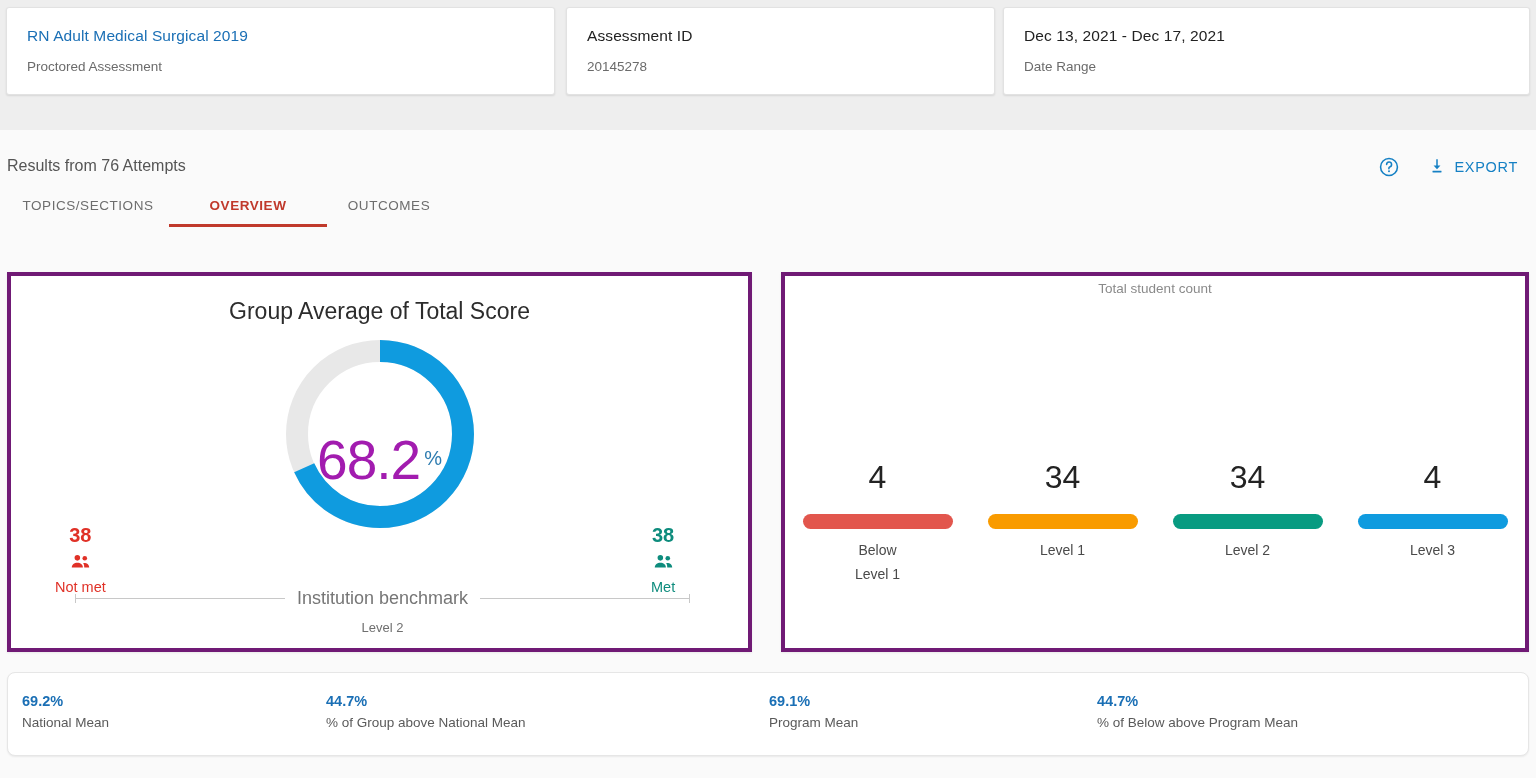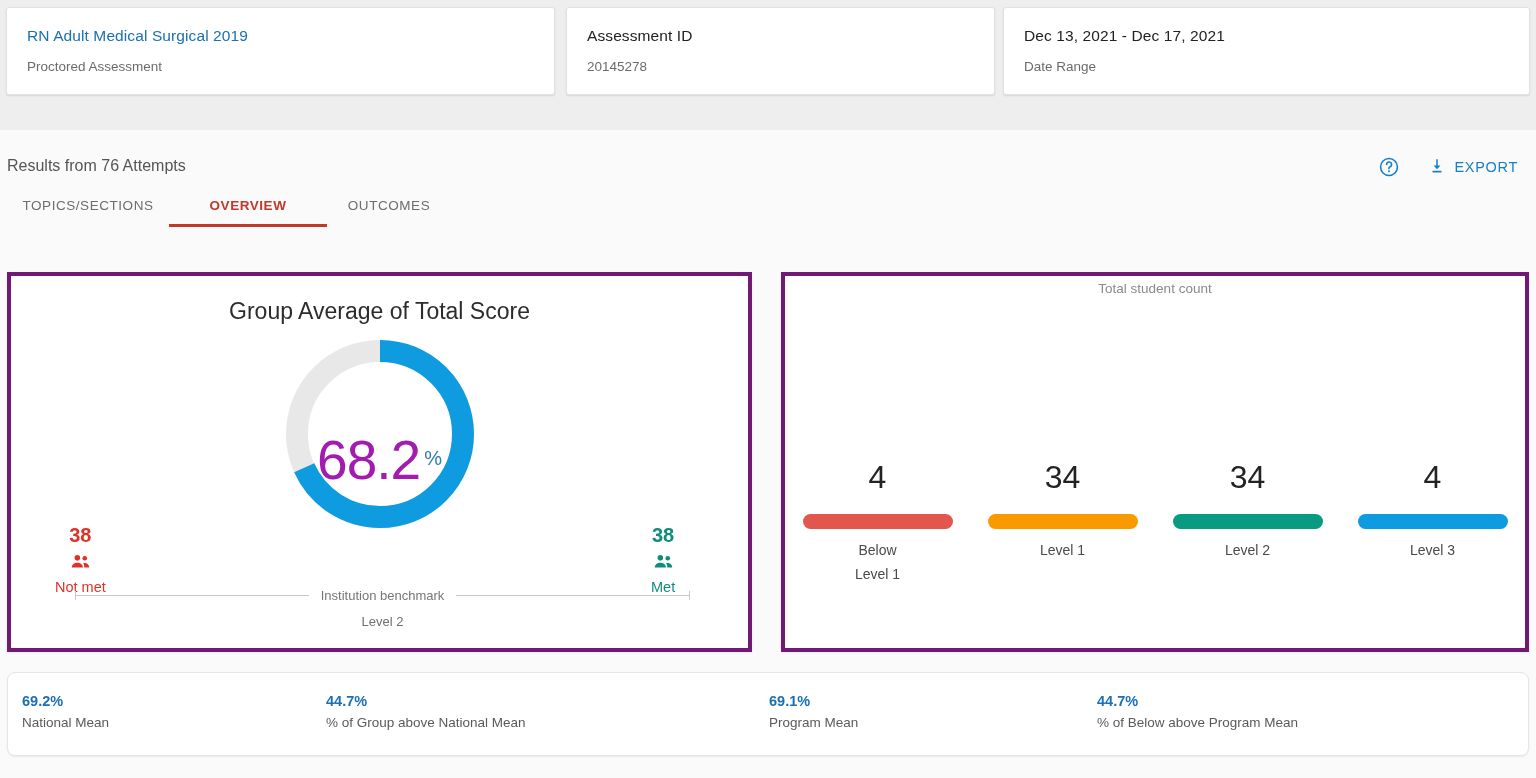--- a/index.html
+++ b/index.html
@@ -213,21 +213,21 @@
     position: absolute;
     left: 64px;
     right: 58px;
     top: 312px;
   }
   .bm-line {
     display: flex;
     align-items: center;
     gap: 12px;
     color: #767676;
-    font-size: 13px;
+    font-size: 18px;
   }
   .bm-rule {
     flex: 1;
     height: 1px;
     background: #c8c8c8;
     position: relative;
   }
   .bm-rule::before {
     content: "";
     position: absolute;

